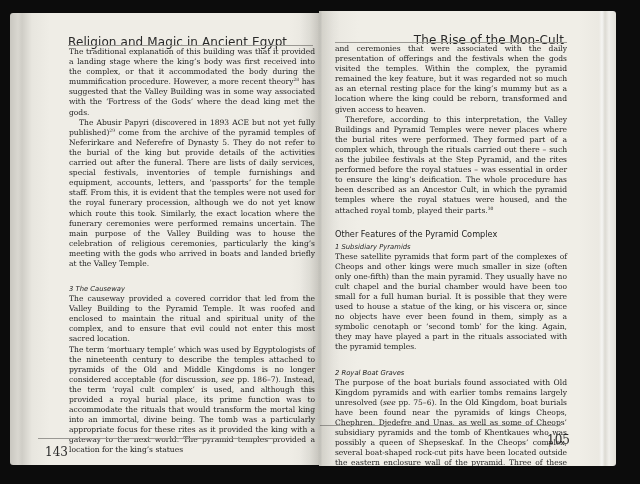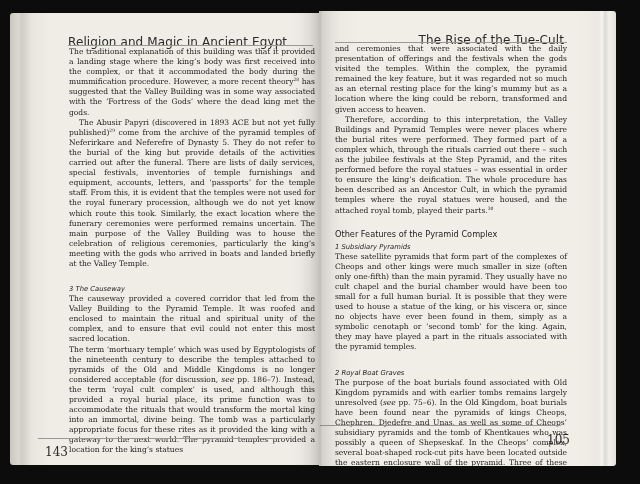--- a/index.html
+++ b/index.html
@@ -91,21 +91,21 @@
     <p class="indent"><span>The Abusir Papyri (discovered in 1893 ACE but not yet fully published)</span><sup>29</sup><span> come from the archive of the pyramid temples of Neferirkare and Neferefre of Dynasty 5. They do not refer to the burial of the king but provide details of the activities carried out after the funeral. There are lists of daily services, special festivals, inventories of temple furnishings and equipment, accounts, letters, and ‘passports’ for the temple staff. From this, it is evident that the temples were not used for the royal funerary procession, although we do not yet know which route this took. Similarly, the exact location where the funerary ceremonies were performed remains uncertain. The main purpose of the Valley Building was to house the celebration of religious ceremonies, particularly the king’s meeting with the gods who arrived in boats and landed briefly at the Valley Temple.</span></p>
     <p class="subhead">3 The Causeway</p>
     <p>The causeway provided a covered corridor that led from the Valley Building to the Pyramid Temple. It was roofed and enclosed to maintain the ritual and spiritual unity of the complex, and to ensure that evil could not enter this most sacred location.</p>
     <p><span>The term ‘mortuary temple’ which was used by Egyptologists of the nineteenth century to describe the temples attached to pyramids of the Old and Middle Kingdoms is no longer considered acceptable (for discussion, </span><em>see</em><span> pp. 186–7). Instead, the term ‘royal cult complex’ is used, and although this provided a royal burial place, its prime function was to accommodate the rituals that would transform the mortal king into an immortal, divine being. The tomb was a particularly appropriate focus for these rites as it provided the king with a gateway to the next world. The pyramid temples provided a location for the king’s statues</span></p>
   </div>
   <div class="head-rule bottom"></div>
   <div class="folio">143</div>
 </div>
 
 <div class="page right">
-  <div class="running-head">The Rise of the Tue-Cult</div>
+  <div class="running-head">The Rise of the Mon-Cult</div>
   <div class="head-rule top"></div>
   <div class="text-block">
     <p>and ceremonies that were associated with the daily presentation of offerings and the festivals when the gods visited the temples. Within the complex, the pyramid remained the key feature, but it was regarded not so much as an eternal resting place for the king’s mummy but as a location where the king could be reborn, transformed and given access to heaven.</p>
     <p class="indent"><span>Therefore, according to this interpretation, the Valley Buildings and Pyramid Temples were never places where the burial rites were performed. They formed part of a complex which, through the rituals carried out there – such as the jubilee festivals at the Step Pyramid, and the rites performed before the royal statues – was essential in order to ensure the king’s deification. The whole procedure has been described as an Ancestor Cult, in which the pyramid temples where the royal statues were housed, and the attached royal tomb, played their parts.</span><sup>30</sup></p>
     <p class="section-head">Other Features of the Pyramid Complex</p>
     <p class="subhead" style="margin-top:0">1 Subsidiary Pyramids</p>
     <p>These satellite pyramids that form part of the complexes of Cheops and other kings were much smaller in size (often only one-fifth) than the main pyramid. They usually have no cult chapel and the burial chamber would have been too small for a full human burial. It is possible that they were used to house a statue of the king, or his viscera or, since no objects have ever been found in them, simply as a symbolic cenotaph or ‘second tomb’ for the king. Again, they may have played a part in the rituals associated with the pyramid temples.</p>
     <p class="subhead">2 Royal Boat Graves</p>
     <p><span>The purpose of the boat burials found associated with Old Kingdom pyramids and with earlier tombs remains largely unresolved (</span><em>see</em><span> pp. 75–6). In the Old Kingdom, boat burials have been found near the pyramids of kings Cheops, Chephren, Djedefre and Unas, as well as some of Cheops’ subsidiary pyramids and the tomb of Khentkaues who was possibly a queen of Shepseskaf. In the Cheops’ complex, several boat-shaped rock-cut pits have been located outside the eastern enclosure wall of the pyramid. Three of these pits were found to be empty, and</span></p>
   </div>

